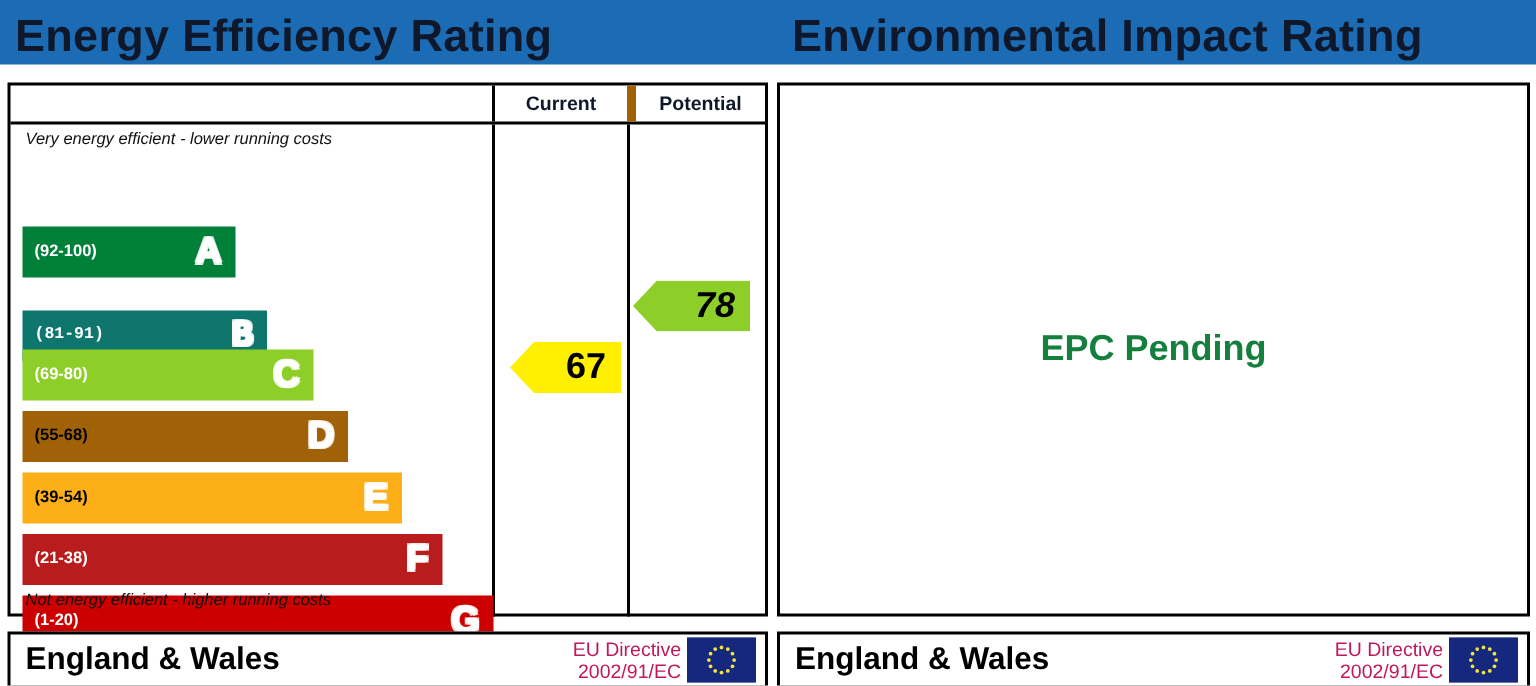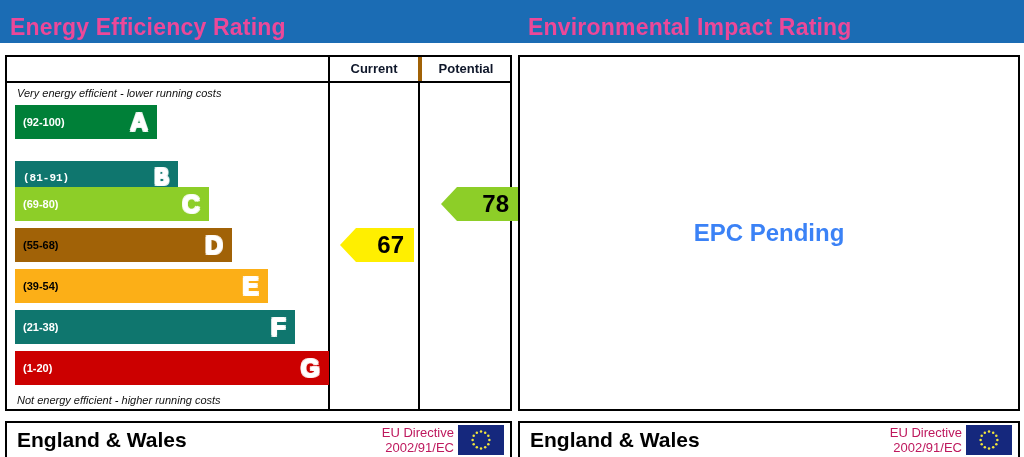--- a/index.html
+++ b/index.html
@@ -26,24 +26,24 @@
     position: absolute;
     top: 0;
     height: 43px;
     background: #1b6cb4;
   }
   .header-band.left  { left: 0;   width: 512px; }
   .header-band.right { left: 512px; width: 512px; }
 
   .header-title {
     position: absolute;
-    top: 14px;
-    font-size: 23px;
-    font-weight: bold;
-    color: #ec4899;
+    top: 8px;
+    font-size: 30px;
+    font-weight: bold;
+    color: #0f172a;
     letter-spacing: 0.2px;
     white-space: nowrap;
   }
   .header-title.left  { left: 10px; }
   .header-title.right { left: 528px; }
 
   
   .panel {
     position: absolute;
     top: 55px;
@@ -65,21 +65,21 @@
     top: 0;
     height: 24px;
     line-height: 24px;
     text-align: center;
     font-size: 13px;
     font-weight: bold;
     color: #0f172a;
     box-sizing: border-box;
   }
   .th.current   { left: 321px; width: 90px;  border-left: 2px solid #000; }
-  .th.potential { left: 411px; width: 92px;  border-left: 4px solid #a16207; }
+  .th.potential { left: 411px; width: 92px;  border-left: 6px solid #a16207; }
 
   
   .tbody {
     position: relative;
     height: 316px;
   }
   .col-divider {
     position: absolute;
     top: 0;
     width: 0;
@@ -100,20 +100,21 @@
   }
   .caption.top    { top: 4px; }
   .caption.bottom { top: 311px; }
 
   
   .band {
     position: absolute;
     left: 8px;
     height: 34px;
     color: #ffffff;
+    margin-top: 46px;
   }
   .band .range {
     position: absolute;
     left: 8px;
     top: 50%;
     transform: translateY(-50%);
     font-size: 11px;
     font-weight: bold;
     line-height: 1;
   }
@@ -154,21 +155,21 @@
     position: absolute;
     left: 0;
     top: 0;
     width: 100%;
     height: 100%;
     display: flex;
     align-items: center;
     justify-content: center;
     font-size: 24px;
     font-weight: bold;
-    color: #3b82f6;
+    color: #15803d;
     border-radius: 32px;
   }
 
   
   .footer {
     position: absolute;
     top: 421px;
     height: 38px;
     box-sizing: border-box;
     border: 2px solid #000000;
@@ -244,33 +245,33 @@
             <span class="letter">C</span>
           </div>
           <div class="band dark-text" style="top: 145px; width: 217px; background: #a16207;">
             <span class="range">(55-68)</span>
             <span class="letter">D</span>
           </div>
           <div class="band dark-text" style="top: 186px; width: 245px; background: rgb(252, 175, 23); padding-left: 8px;">
             <span class="range">(39-54)</span>
             <span class="letter">E</span>
           </div>
-          <div class="band" style="top: 227px; width: 280px; background: #0f766e;">
+          <div class="band" style="top: 227px; width: 280px; background: #b91c1c;">
             <span class="range">(21-38)</span>
             <span class="letter">F</span>
           </div>
           <div class="band" style="top: 268px; width: 314px; background: rgb(204, 0, 0);">
             <span class="range">(1-20)</span>
             <span class="letter">G</span>
           </div>
         </div>
 
       <div id="markers-container">
           <div class="marker" style="left: 333px; width: 74px; top: 145px; background: rgb(255, 239, 0);">67</div>
-          <div class="marker" style="left: 434px; width: 78px; top: 104px; background: rgb(141, 206, 40);">78</div>
+          <div class="marker" style="left: 415px; width: 78px; top: 104px; background: rgb(141, 206, 40); font-style: italic;">78</div>
         </div>
 
       <div class="caption bottom">Not energy efficient - higher running costs</div>
     </div>
   </div>
 
   <div class="footer left">
     <div class="footer-region">England &amp; Wales</div>
     <div class="footer-directive">
       <div>EU Directive</div>

